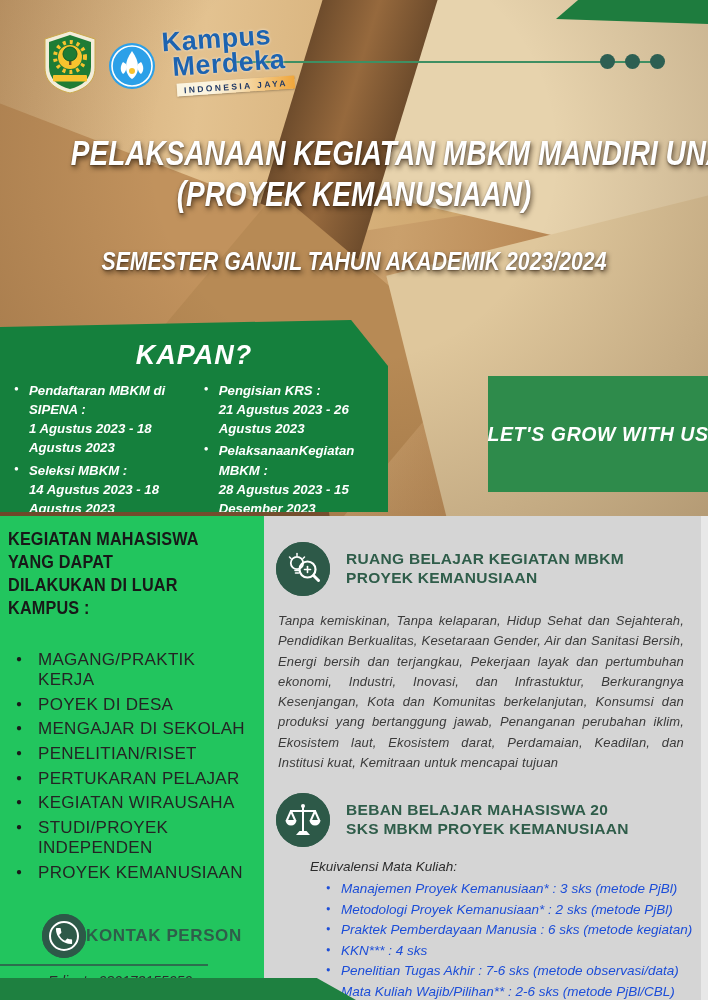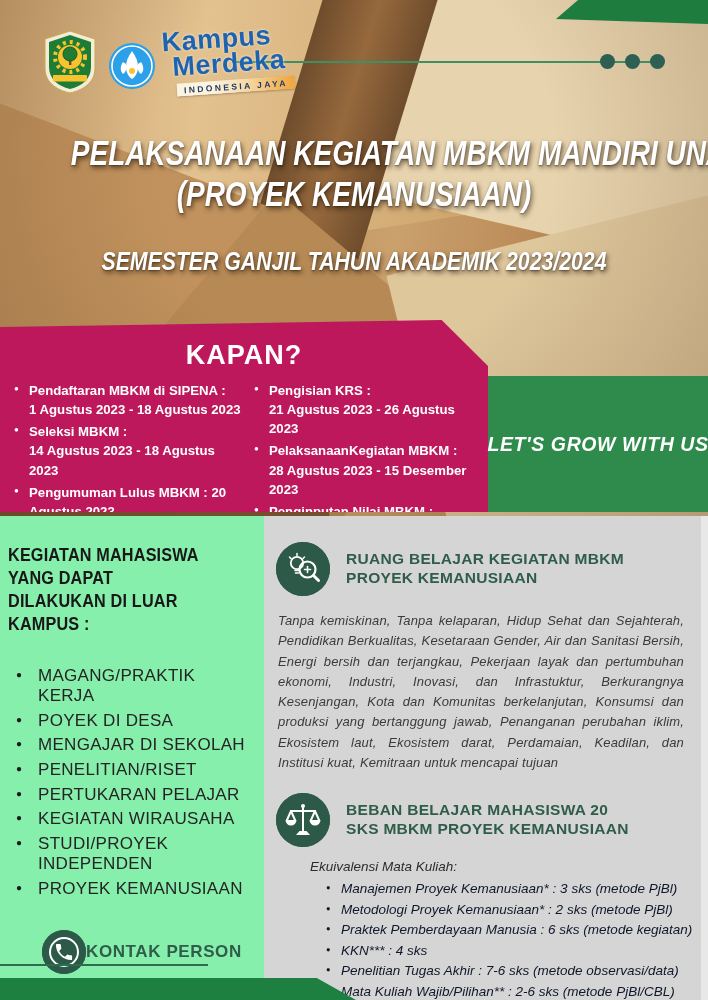--- a/index.html
+++ b/index.html
@@ -42,38 +42,38 @@
   
   .title-wrap { position:absolute; left:0; top:132px; width:708px; text-align:center; color:#fff; }
   .title-line { display:block; font-weight:bold; font-style:italic; font-size:35px; line-height:1.18;
                 transform:scaleX(.8); transform-origin:50% 50%; white-space:nowrap;
                 text-shadow:2px 3px 6px rgba(40,25,10,.65), 0 1px 2px rgba(40,25,10,.5); }
   .subtitle { display:block; margin-top:32px; font-weight:bold; font-style:italic; font-size:25px;
               transform:scaleX(.85); transform-origin:50% 50%; white-space:nowrap; color:#fff;
               text-shadow:2px 3px 6px rgba(40,25,10,.65), 0 1px 2px rgba(40,25,10,.5); }
 
   
-  .kapan { position:absolute; left:0; top:320px; width:488px; height:192px; background:#be185d;
-           clip-path:polygon(0 3.6%,90.5% 0,100% 24%,100% 100%,0 100%); color:#fff; }
+  .kapan { position:absolute; left:0; top:320px; width:388px; height:192px; background:#15803d;
+           clip-path:polygon(0 3.6%,90.5% 0,100% 24%,100% 100%,0 100%); color:#fff;font-style:italic; }
   .kapan-heading { margin-top:20px; text-align:center; font-size:27px; font-weight:bold; letter-spacing:1px; }
   .kapan-cols { display:flex; gap:12px; padding:10px 8px 0 14px; }
   .kapan-col { list-style:none; }
   .kapan-col.c1 { width:232px; } .kapan-col.c2 { width:230px; }
   .kapan-col li { position:relative; padding-left:15px; font-size:13.2px; font-weight:bold;
                   line-height:1.45; white-space:pre-line; margin-bottom:3px; }
   .kapan-col li::before { content:"●"; position:absolute; left:0; top:2px; font-size:8px; }
 
   
-  .grow { position:absolute; left:488px; top:376px; width:220px; height:136px; background:#2e8b4b;
+  .grow { position:absolute; left:488px; top:376px; width:220px; height:116px; background:#2e8b4b;
           display:flex; align-items:center; justify-content:center; }
   .grow span { color:#fff; font-weight:bold; font-style:italic; font-size:19.5px; letter-spacing:.6px; white-space:nowrap; }
 
   
-  .panel-left { position:absolute; left:0; top:516px; width:264px; height:484px; background:#86efac;
-                padding:28px 10px 0 8px; }
+  .panel-left { position:absolute; left:0; top:516px; width:264px; height:484px; background:#22c55e;
+                padding:12px 10px 0 8px; }
   .panel-right { position:absolute; left:264px; top:516px; width:444px; height:484px; background:#d5d5d5;
                  padding:26px 14px 0 12px; }
   .edge-strip { position:absolute; right:0; top:516px; width:7px; height:484px; background:#e8e8e8; }
 
   .lp-heading { font-size:18px; font-weight:bold; color:#181818; line-height:1.28; white-space:pre-line;
                 transform:scaleX(.9); transform-origin:0 0; letter-spacing:.2px; }
   .lp-list { margin:30px 0 0 0; list-style:none; }
   .lp-list li { position:relative; padding-left:30px; font-size:17px; color:#242424; letter-spacing:.3px;
                 line-height:1.16; margin-bottom:5px; }
   .lp-list li::before { content:"●"; position:absolute; left:8px; top:3px; font-size:10px; color:#1a1a1a; }
@@ -86,21 +86,21 @@
   .kontak-list li::before { content:"●"; position:absolute; left:6px; top:2px; font-size:8px; }
 
   .sect-head { display:flex; align-items:center; gap:16px; }
   .sect-title { font-size:15.5px; font-weight:bold; color:#2f5d4a; line-height:1.22; letter-spacing:.3px;
                 white-space:pre-line; }
   .ruang-body { margin:15px 10px 0 2px; font-size:13px; font-style:italic; color:#3b3b3b;
                 text-align:justify; line-height:1.56; letter-spacing:.15px; }
   .beban-wrap { margin-top:20px; }
   .ekuiv { margin:12px 0 5px 34px; font-size:13.5px; font-style:italic; color:#2c2c2c; }
   .beban-list { list-style:none; margin-left:50px; }
-  .beban-list li { position:relative; padding-left:15px; font-size:13.5px; font-style:italic; color:#0f172a;
+  .beban-list li { position:relative; padding-left:15px; font-size:13.5px; font-style:italic; color:#1d4ed8;
                    line-height:1.52; }
   .beban-list li::before { content:"●"; position:absolute; left:0; top:3px; font-size:7.5px; }
 
   
   .bline { position:absolute; left:0; top:964px; width:208px; height:2px; background:#2c6e4e; }
   .band-bl { position:absolute; left:0; top:978px; width:356px; height:22px; background:#1e8040;
              clip-path:polygon(0 0,89% 0,100% 100%,0 100%); }
 
   .circle-icon { flex:0 0 auto; border-radius:50%; background:#2d5948; display:flex;
                  align-items:center; justify-content:center; }

